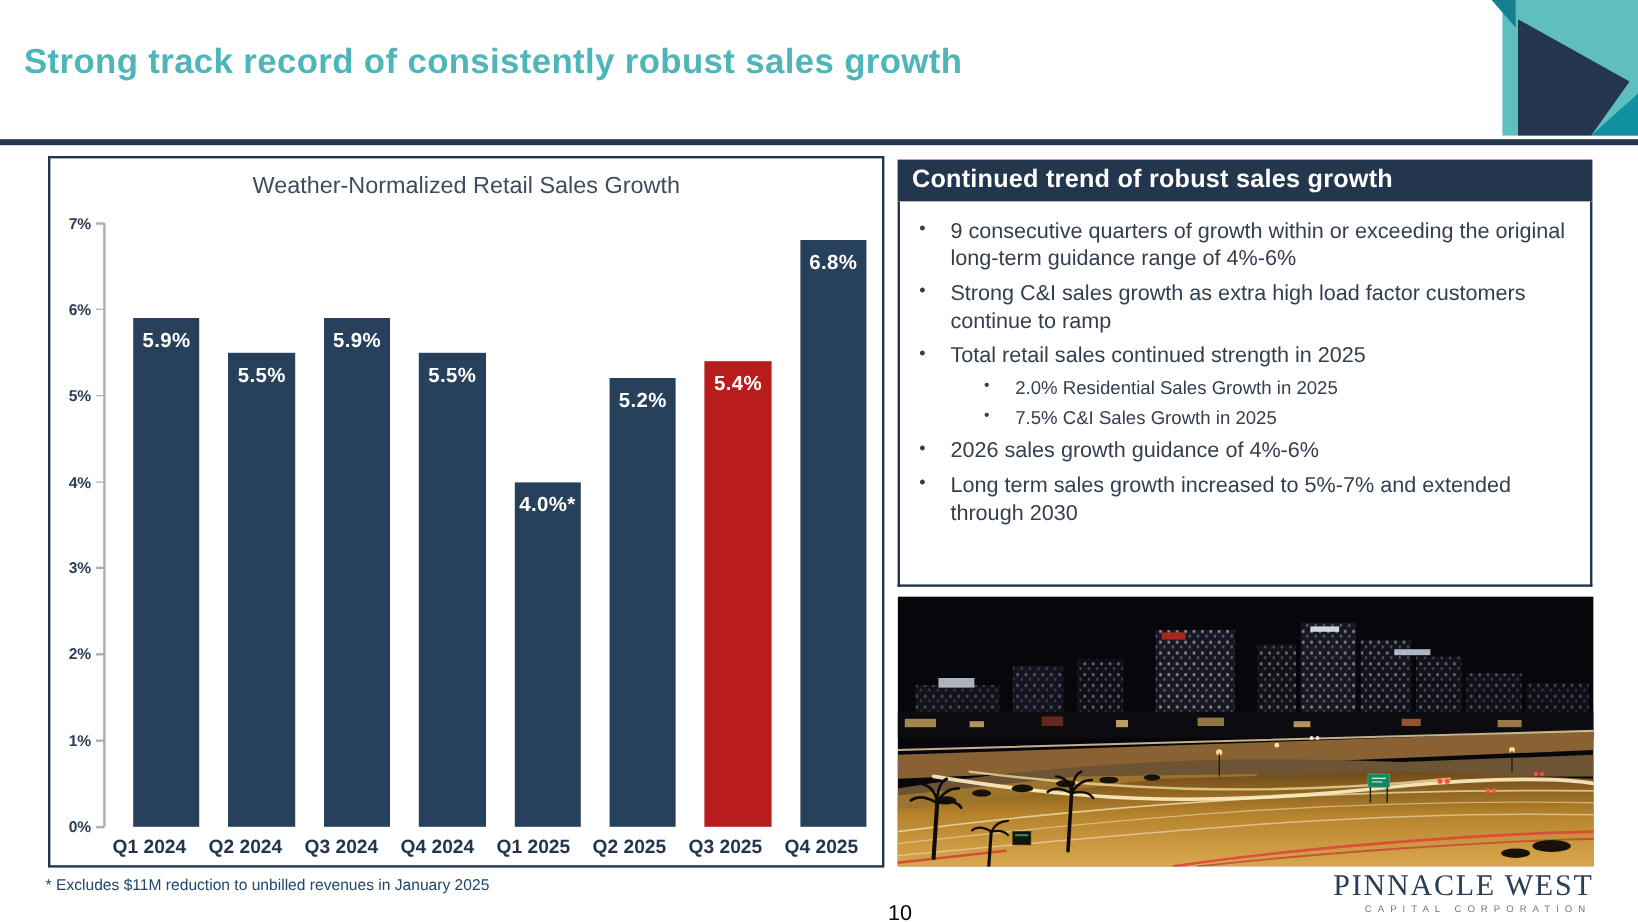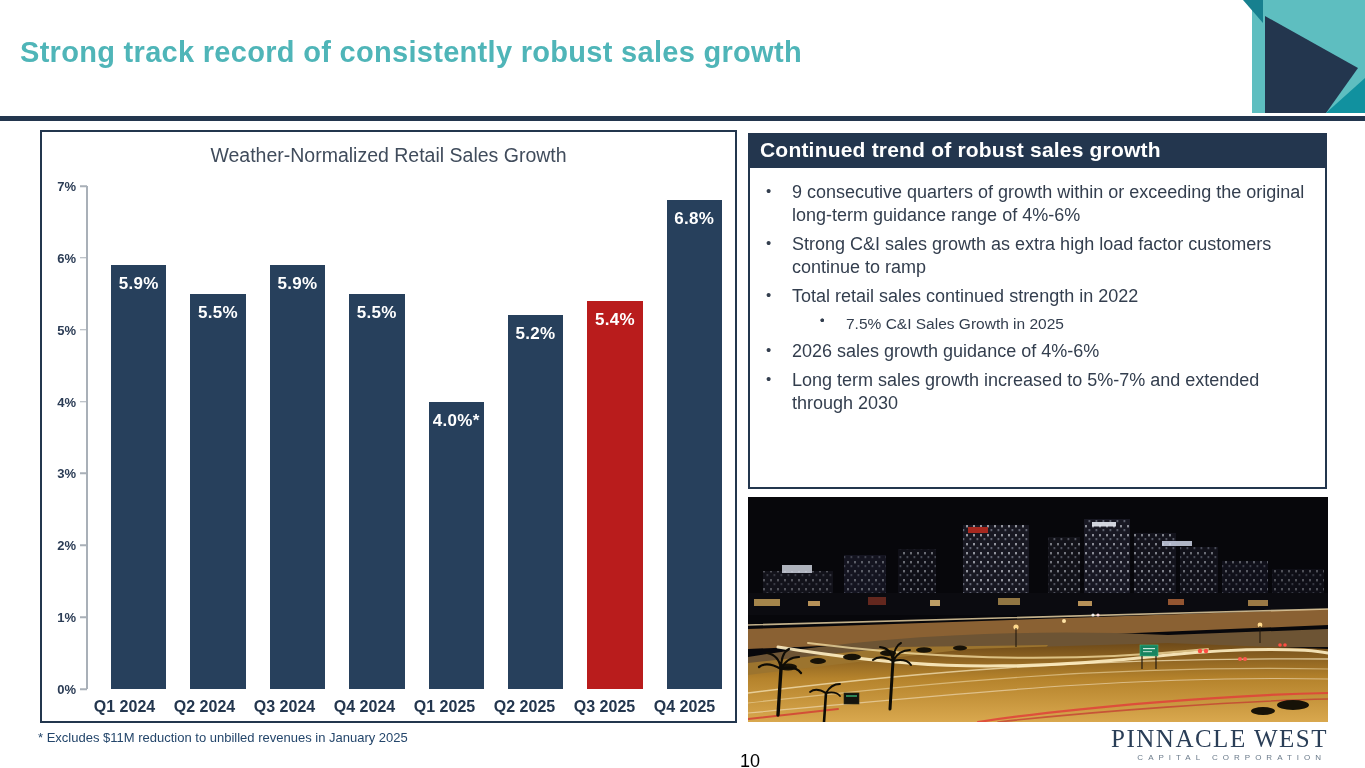--- a/index.html
+++ b/index.html
@@ -141,22 +141,22 @@
       <div class="xlab">Q4 2025</div>
     </div>
 </div>
 <div id="chart-footnote">* Excludes $11M reduction to unbilled revenues in January 2025</div>
 
 <div id="panel">
   <div id="panel-header">Continued trend of robust sales growth</div>
   <div id="panel-body">
       <div class="b1"><span class="dot">•</span><span>9 consecutive quarters of growth within or exceeding the original long-term guidance range of 4%-6%</span></div>
       <div class="b1"><span class="dot">•</span><span>Strong C&amp;I sales growth as extra high load factor customers continue to ramp</span></div>
-      <div class="b1"><span class="dot">•</span><span>Total retail sales continued strength in 2022</span></div>
-      <div class="b2"><span class="dot">•</span></div>
+      <div class="b1"><span class="dot">•</span><span>Total retail sales continued strength in 2025</span></div>
+      <div class="b2"><span class="dot">•</span><span>2.0% Residential Sales Growth in 2025</span></div>
       <div class="b2"><span class="dot">•</span><span>7.5% C&amp;I Sales Growth in 2025</span></div>
       <div class="b1"><span class="dot">•</span><span>2026 sales growth guidance of 4%-6%</span></div>
       <div class="b1"><span class="dot">•</span><span>Long term sales growth increased to 5%-7% and extended through 2030</span></div>
     </div>
 </div>
 
 <svg id="photo" viewBox="0 0 580 225" preserveAspectRatio="none">
   <defs>
     <linearGradient id="roadGrad" x1="0" y1="0" x2="0" y2="1">
       <stop offset="0" stop-color="#6e4a19"></stop>

